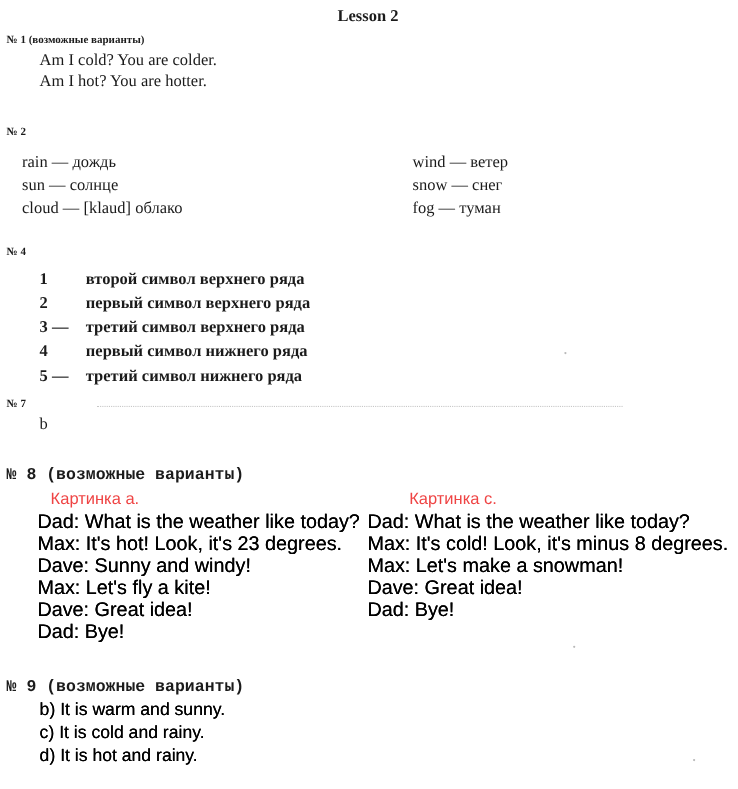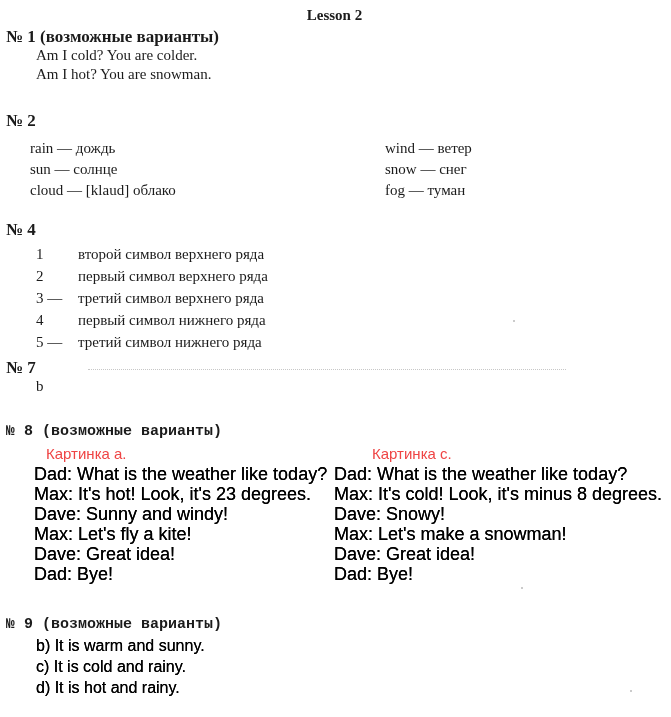--- a/index.html
+++ b/index.html
@@ -17,40 +17,40 @@
     padding: 6px 8px 0 6px;
   }
   .title {
     text-align: center;
     font-weight: bold;
     font-size: 15px;
     line-height: 18px;
   }
   .h-serif {
     font-weight: bold;
-    font-size: 17px;
+    font-size: 10px;
     line-height: 18px;
   }
   .h-sans {
     font-weight: bold;
     font-size: 15px;
     line-height: 20px;
     font-family: Liberation Mono, monospace;
   }
   .sec1 { margin-top: 4px; }
   .sec1 .ans { margin-left: 30px; font-size: 15px; line-height: 19px; }
 
   .sec2 { margin-top: 28px; }
   .cols { display: flex; margin-top: 8px; }
-  .col-l { margin-left: 24px; width: 355px; }
+  .col-l { margin-left: 14px; width: 355px; }
   .col-r { flex: 1; }
   .vocab { font-size: 15px; line-height: 21px; }
 
   .sec4 { margin-top: 20px; }
-  .rows4 { margin-top: 4px; }
+  .rows4 { margin-top: 4px; font-weight: bold; }
   .row4 { margin-left: 30px; font-size: 15px; line-height: 22px; }
   .row4 .num { display: inline-block; width: 42px; }
 
   .sec7 { margin-top: 6px; }
   .sec7 .ans { margin-left: 30px; font-size: 15px; line-height: 19px; }
 
   .sec8 { margin-top: 26px; }
   .dial-cols { display: flex; margin-top: 2px; font-family: "Liberation Sans", sans-serif; }
   .dcol-l { margin-left: 28px; width: 300px; }
   .dcol-r { flex: 1; }
@@ -79,21 +79,21 @@
 </head>
 <body>
 
 <div class="page">
 
   <div class="title">Lesson 2</div>
 
   <div class="sec1">
     <div class="h-serif">№ 1 (возможные варианты)</div>
     <div class="ans">Am I cold? You are colder.</div>
-    <div class="ans">Am I hot? You are snowman.</div>
+    <div class="ans">Am I hot? You are hotter.</div>
   </div>
 
   <div class="sec2">
     <div class="h-serif">№ 2</div>
     <div class="cols">
       <div class="col-l">
         <div class="vocab">rain — дождь</div>
         <div class="vocab">sun — солнце</div>
         <div class="vocab">cloud — [klaud] облако</div>
       </div>
@@ -140,21 +140,20 @@
         <div class="dline">Max: It's hot! Look, it's 23 degrees.</div>
         <div class="dline">Dave: Sunny and windy!</div>
         <div class="dline">Max: Let's fly a kite!</div>
         <div class="dline">Dave: Great idea!</div>
         <div class="dline">Dad: Bye!</div>
       </div>
       <div class="dcol-r">
         <div class="caption">Картинка c.</div>
         <div class="dline">Dad: What is the weather like today?</div>
         <div class="dline">Max: It's cold! Look, it's minus 8 degrees.</div>
-        <div class="dline">Dave: Snowy!</div>
         <div class="dline">Max: Let's make a snowman!</div>
         <div class="dline">Dave: Great idea!</div>
         <div class="dline">Dad: Bye!</div>
       </div>
     </div>
   </div>
 
   <div class="sec9">
     <div class="h-sans">№ 9 (возможные варианты)</div>
     <div class="ans">b) It is warm and sunny.</div>

